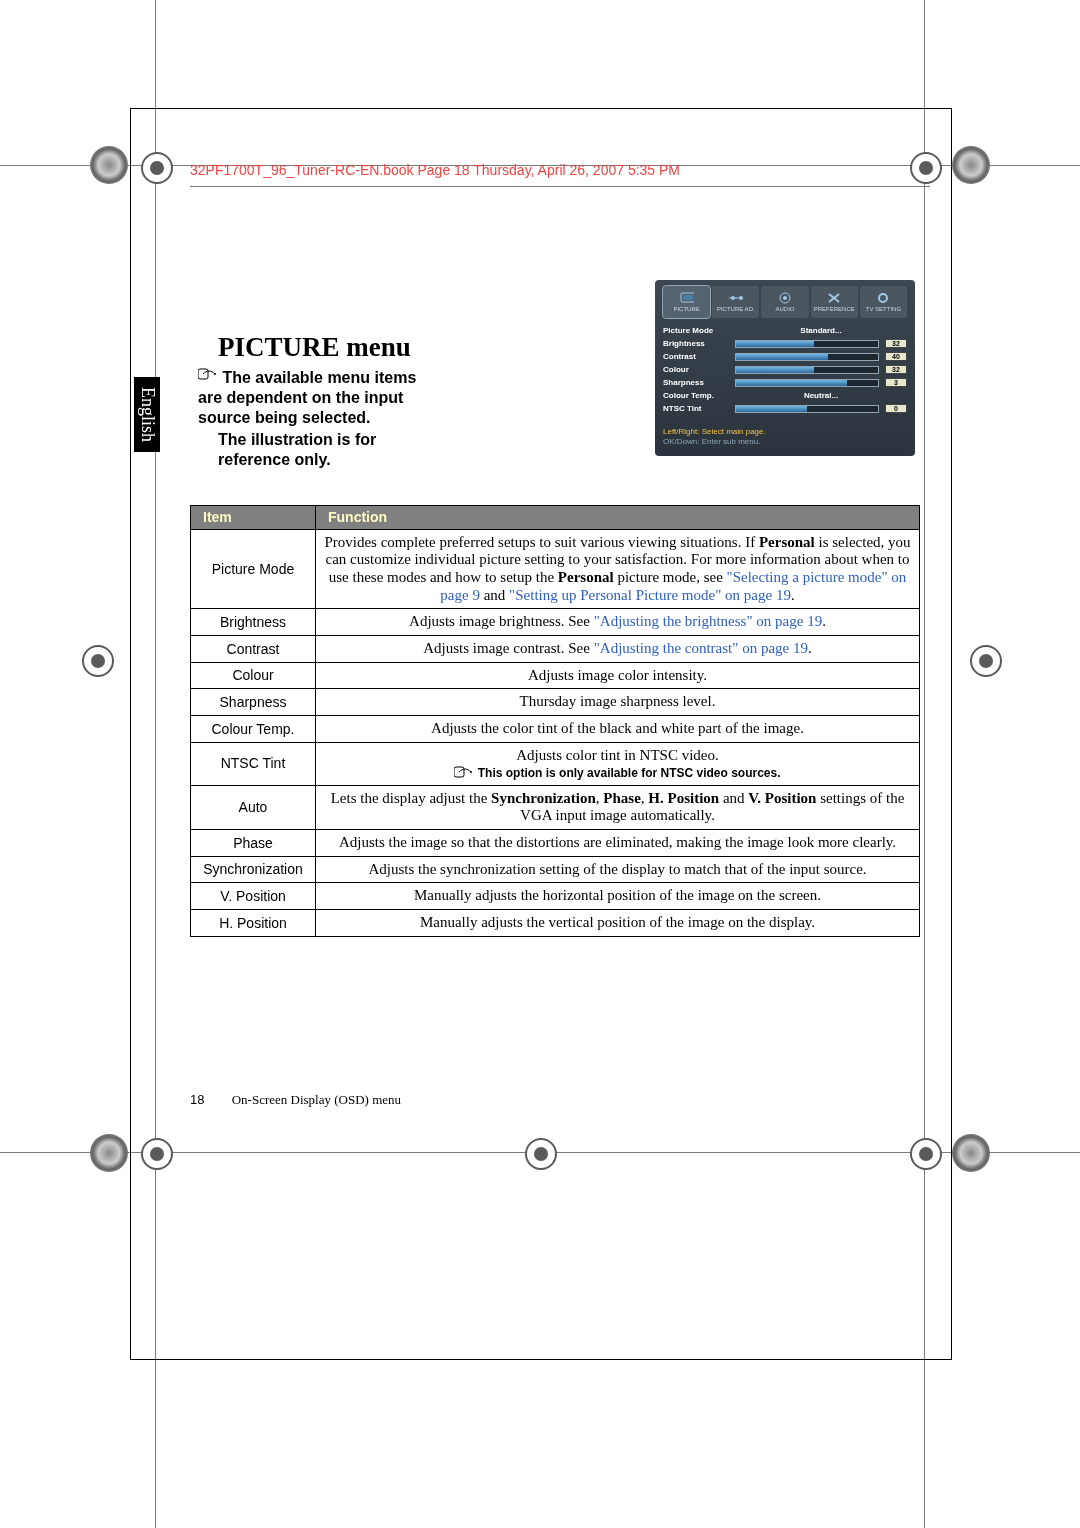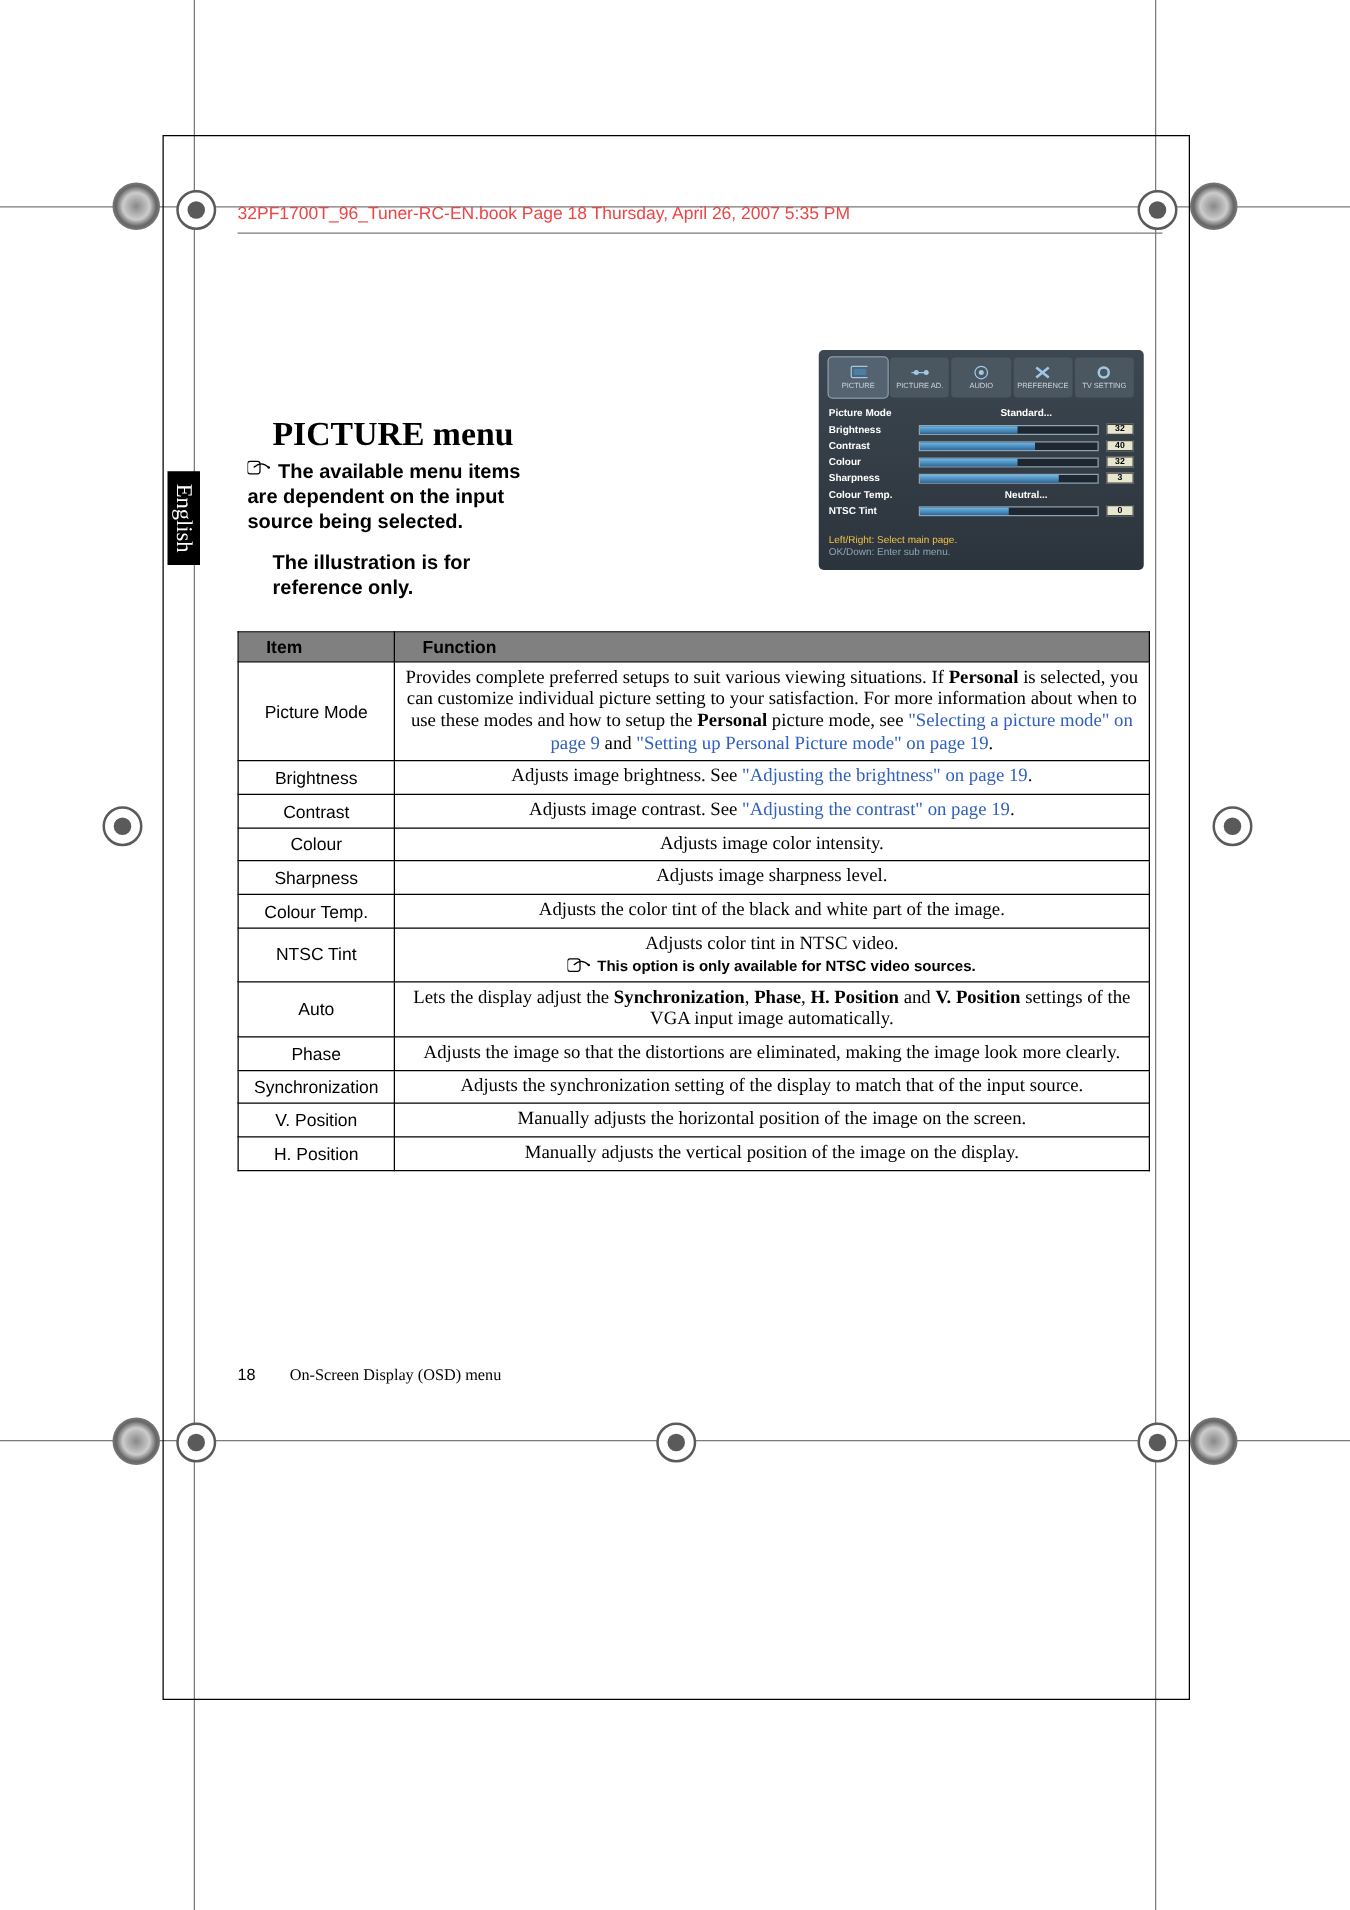--- a/index.html
+++ b/index.html
@@ -194,26 +194,26 @@
     position: absolute;
     top: 225px;
     left: 0;
     width: 730px;
     border-collapse: collapse;
     font-size: 15px;
     line-height: 1.18;
   }
   table.func th {
     background: #808080;
-    color: #000000;
+    color: #fef9c3;
     text-align: left;
     font-family: Arial, sans-serif;
     font-size: 14px;
     font-weight: bold;
-    padding: 3px 22px;
+    padding: 3px 12px;
     border: 1px solid #000;
   }
   table.func td {
     border: 1px solid #000;
     padding: 4px 6px;
     vertical-align: middle;
     text-align: center;
   }
   table.func td.item {
     width: 112px;
@@ -371,21 +371,21 @@
     <div>
       <span class="note-icon">
         <svg width="18" height="12" viewBox="0 0 18 12">
             <rect x="0" y="1" width="10" height="10" rx="2" fill="none" stroke="#000" stroke-width="1"></rect>
             <path d="M5 6 C 9 2, 13 2, 17 6" fill="none" stroke="#000" stroke-width="1"></path>
             <circle cx="17" cy="6" r="1" fill="#000"></circle>
           </svg>
       </span>
       <span>The available menu items are dependent on the input source being selected.</span>
     </div>
-    <div style="margin-top:13px; padding-left:20px;">The illustration is for reference only.</div>
+    <div style="margin-top:2px; padding-left:20px;">The illustration is for reference only.</div>
   </div>
 
   <table class="func">
     <thead>
       <tr>
         <th>Item</th>
         <th>Function</th>
       </tr>
     </thead>
     <tbody id="func-body">
@@ -400,21 +400,21 @@
         <tr>
           <td class="item">Contrast</td>
           <td>Adjusts image contrast. See <span class="link">"Adjusting the contrast" on page 19</span>.</td>
         </tr>
         <tr>
           <td class="item">Colour</td>
           <td>Adjusts image color intensity.</td>
         </tr>
         <tr>
           <td class="item">Sharpness</td>
-          <td>Adjusts image sharpness level.</td>
+          <td>Thursday image sharpness level.</td>
         </tr>
         <tr>
           <td class="item">Colour Temp.</td>
           <td>Adjusts the color tint of the black and white part of the image.</td>
         </tr>
         <tr>
           <td class="item">NTSC Tint</td>
           <td>Adjusts color tint in NTSC video.<div class="inline-note"><span class="note-icon"><svg width="18" height="12" viewBox="0 0 18 12">
                   <rect x="0" y="1" width="10" height="10" rx="2" fill="none" stroke="#000" stroke-width="1"></rect>
                   <path d="M5 6 C 9 2, 13 2, 17 6" fill="none" stroke="#000" stroke-width="1"></path>

